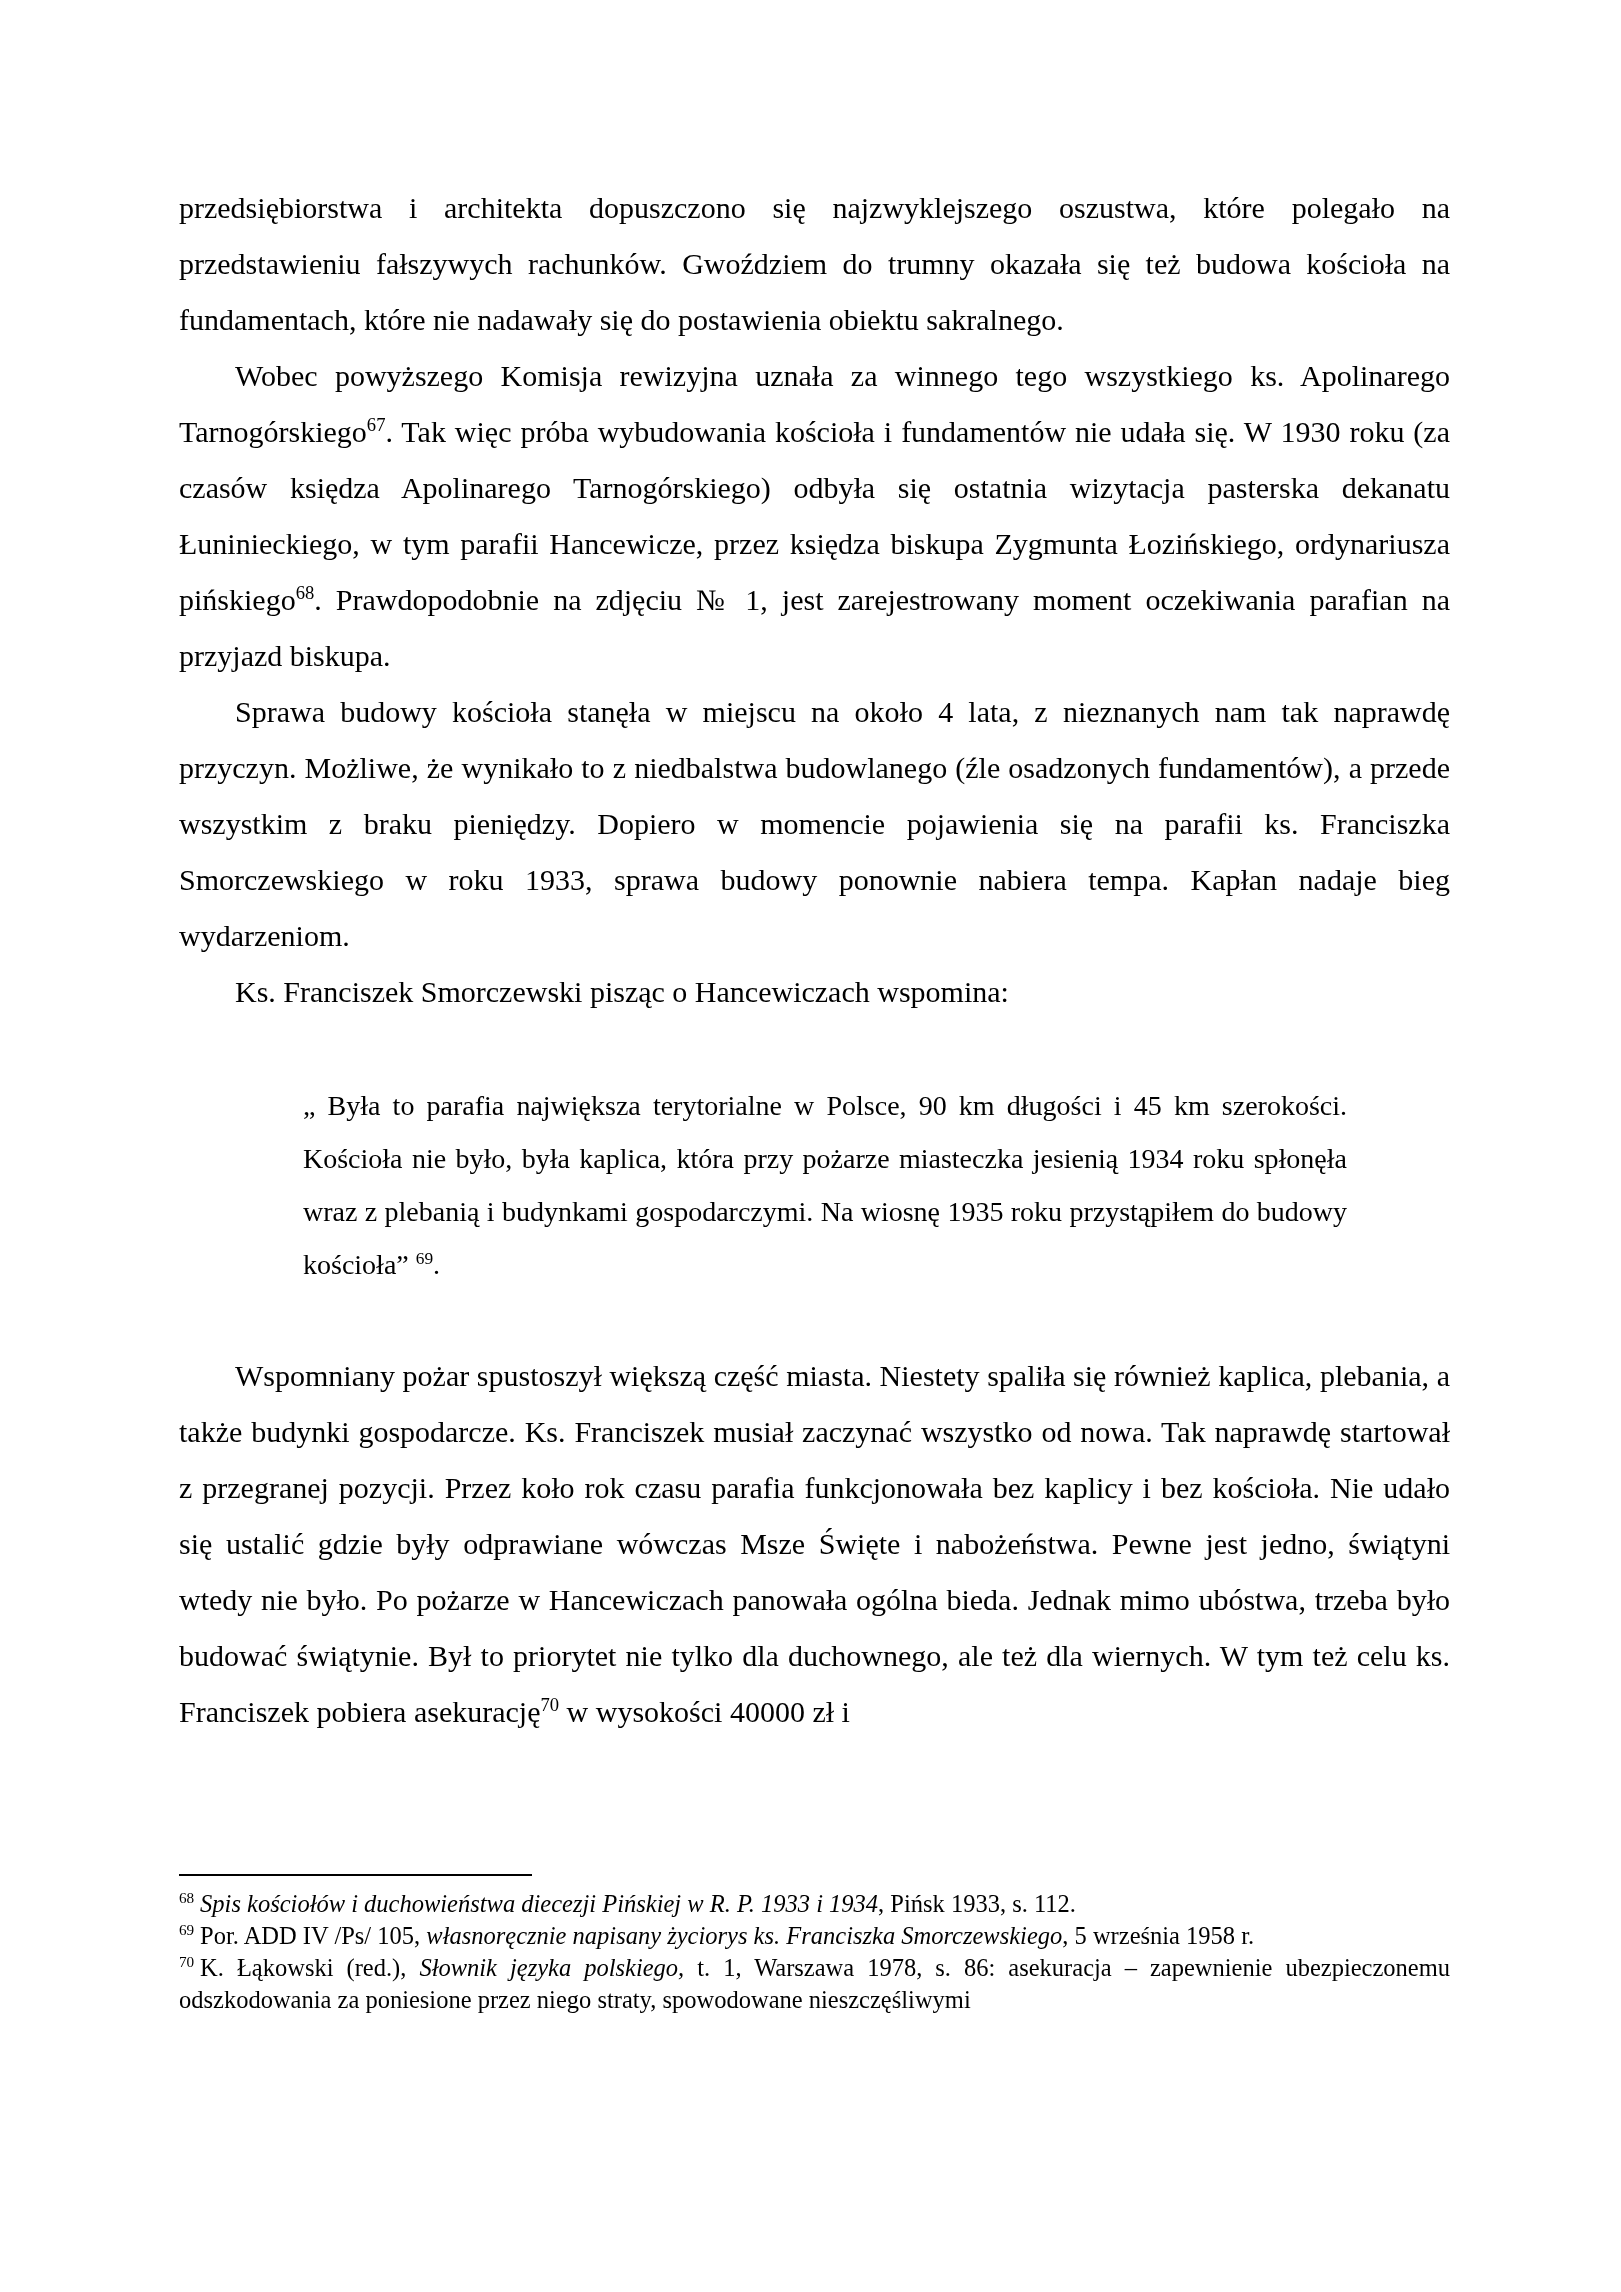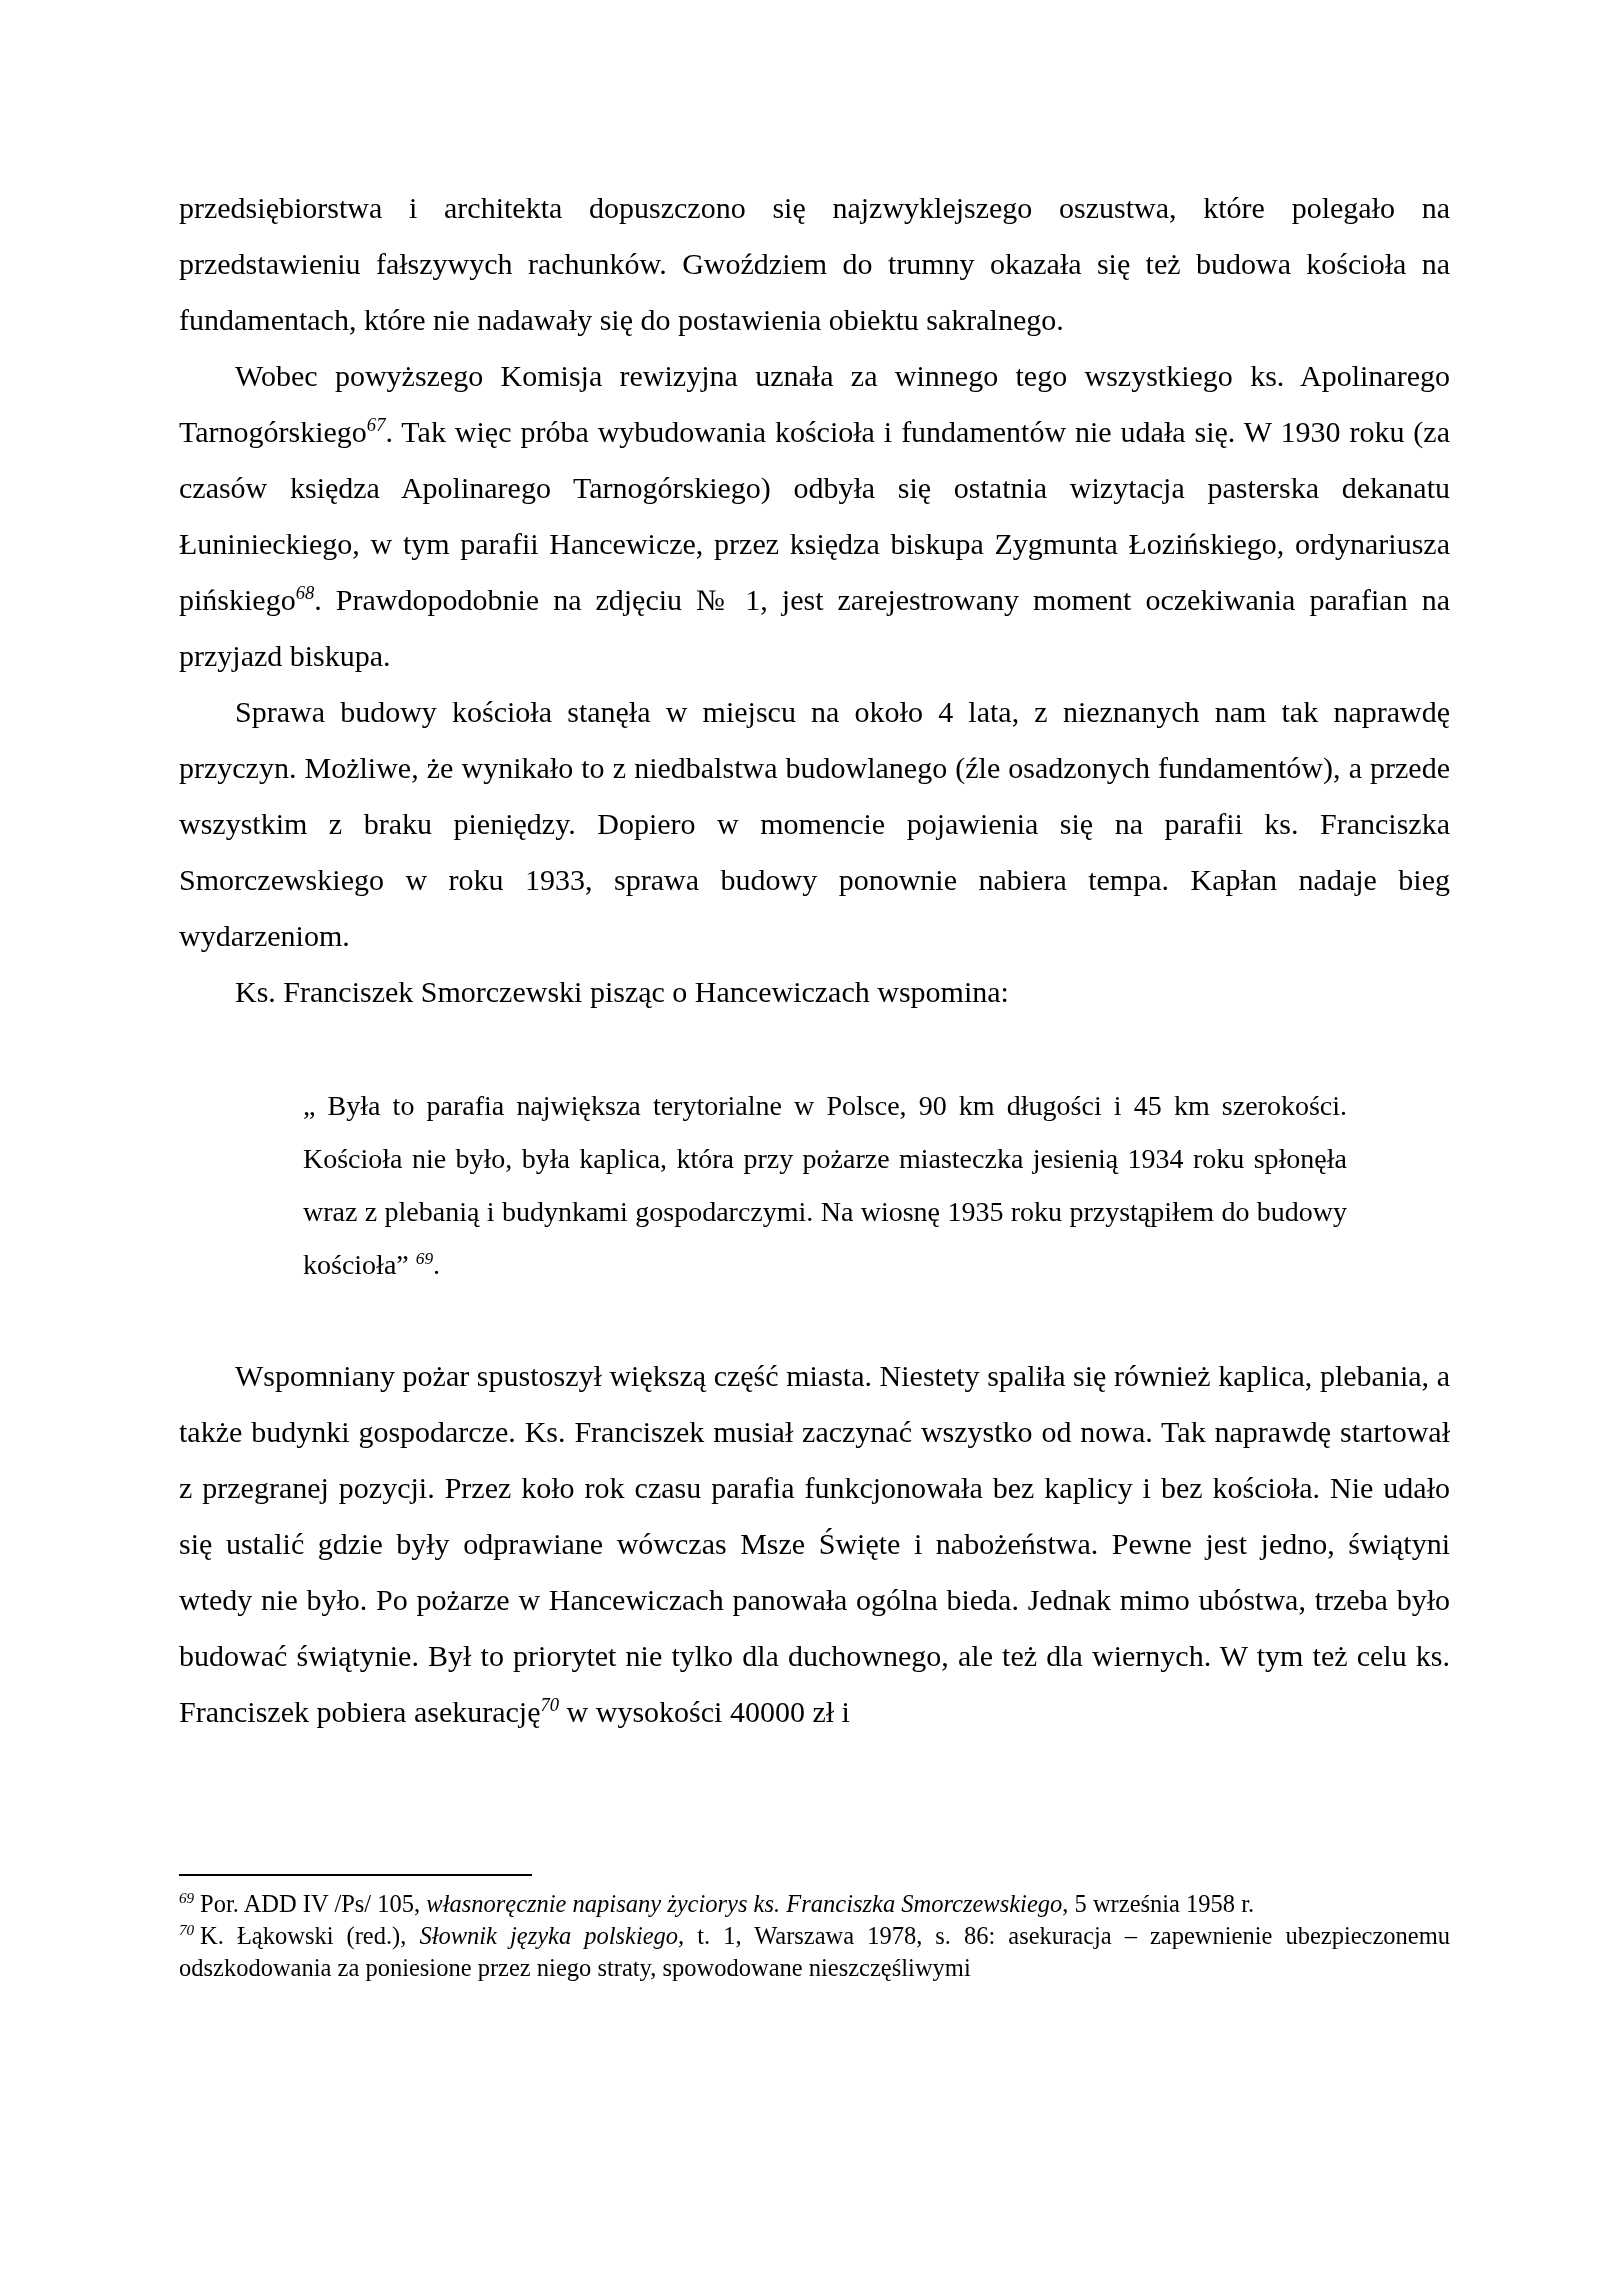--- a/index.html
+++ b/index.html
@@ -29,21 +29,20 @@
   .quote {
     margin: 59px 103px 57px 124px;
     font-size: 28px;
     line-height: 53px;
     text-align: justify;
   }
   sup {
     font-size: 0.62em;
     line-height: 0;
     vertical-align: super;
-    font-style: italic;
   }
   .footnotes {
     position: absolute;
     left: 179px;
     width: 1271px;
     top: 1874px;
   }
   .fnrule {
     width: 353px;
     border-top: 2.9px solid #000000;
@@ -77,20 +76,21 @@
 
     <blockquote class="quote"><span>„ Była to parafia największa terytorialne w Polsce, 90 km długości i 45 km szerokości. Kościoła nie było, była kaplica, która przy pożarze miasteczka jesienią 1934 roku spłonęła wraz z plebanią i budynkami gospodarczymi. Na wiosnę 1935 roku przystąpiłem do budowy kościoła” </span><sup>69</sup><span>.</span></blockquote>
 
     <p class="par"><span>Wspomniany pożar spustoszył większą część miasta. Niestety spaliła się również kaplica, plebania, a także budynki gospodarcze. Ks. Franciszek musiał zaczynać wszystko od nowa. Tak naprawdę startował z przegranej pozycji. Przez koło rok czasu parafia funkcjonowała bez kaplicy i bez kościoła. Nie udało się ustalić gdzie były odprawiane wówczas Msze Święte i nabożeństwa. Pewne jest jedno, świątyni wtedy nie było. Po pożarze w Hancewiczach panowała ogólna bieda. Jednak mimo ubóstwa, trzeba było budować świątynie. Był to priorytet nie tylko dla duchownego, ale też dla wiernych. W tym też celu ks. Franciszek pobiera asekurację</span><sup>70</sup><span> w wysokości 40000 zł i</span></p>
   </div>
 
   <div class="footnotes">
     <div class="fnrule"></div>
 
 
+    <div class="fn"><sup>68</sup><span><i>Spis kościołów i duchowieństwa diecezji Pińskiej w R. P. 1933 i 1934</i><span>, Pińsk 1933, s. 112.</span></span></div>
 
     <div class="fn"><sup>69</sup><span><span>Por. ADD IV /Ps/ 105, </span><i>własnoręcznie napisany życiorys ks. Franciszka Smorczewskiego</i><span>, 5 września 1958 r.</span></span></div>
 
     <div class="fn"><sup>70</sup><span><span>K. Łąkowski (red.), </span><i>Słownik języka polskiego,</i><span> t. 1, Warszawa 1978, s. 86: asekuracja – zapewnienie ubezpieczonemu odszkodowania za poniesione przez niego straty, spowodowane nieszczęśliwymi</span></span></div>
   </div>
 
 
 </div>
 
 

